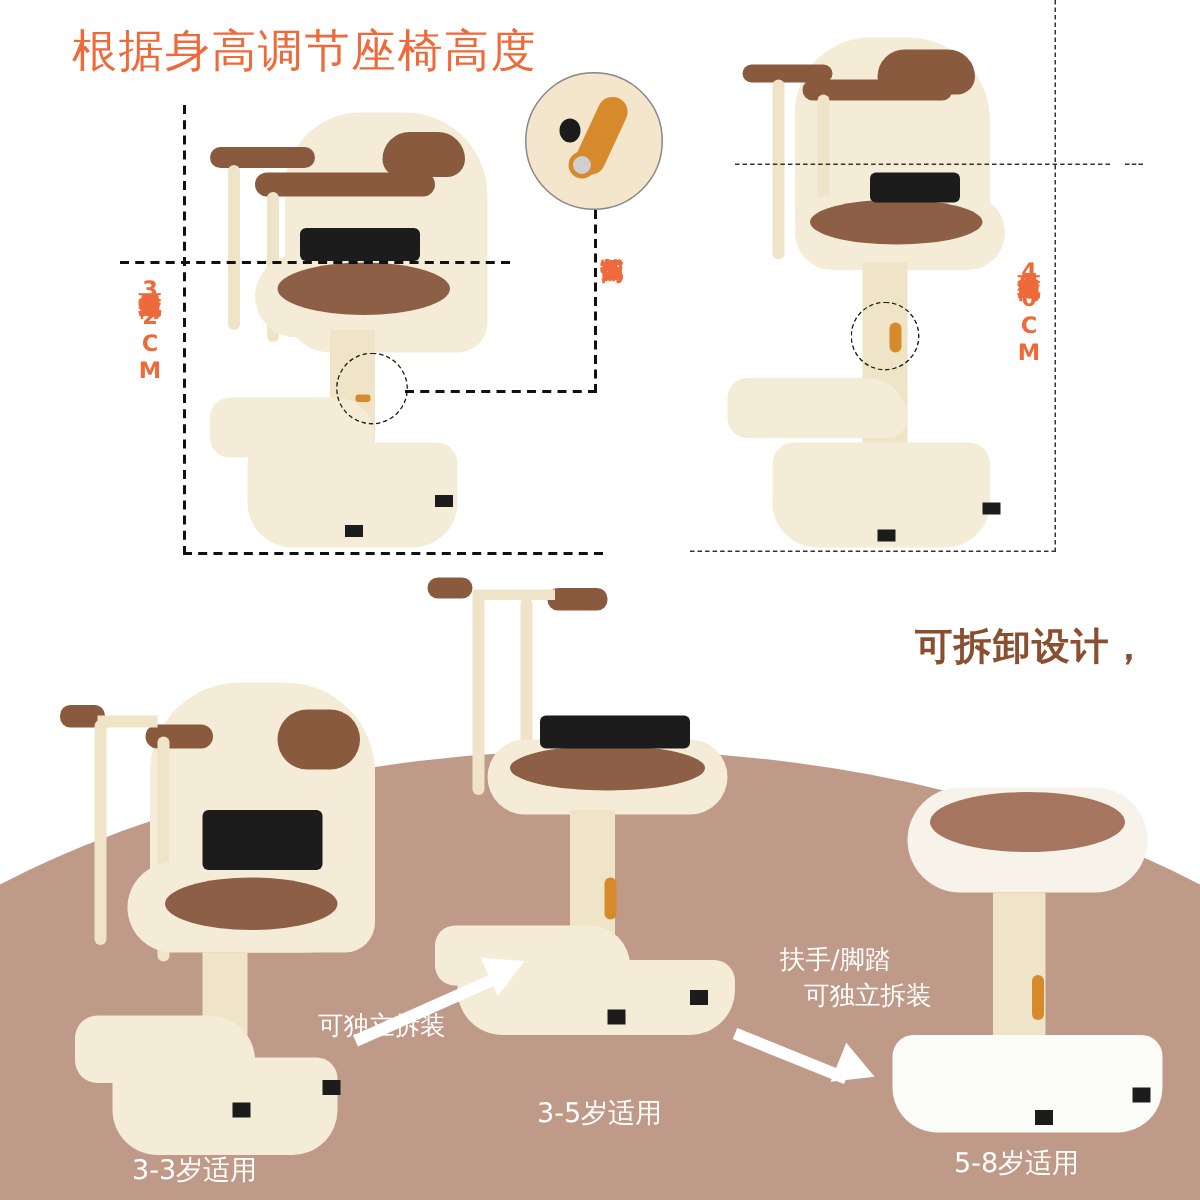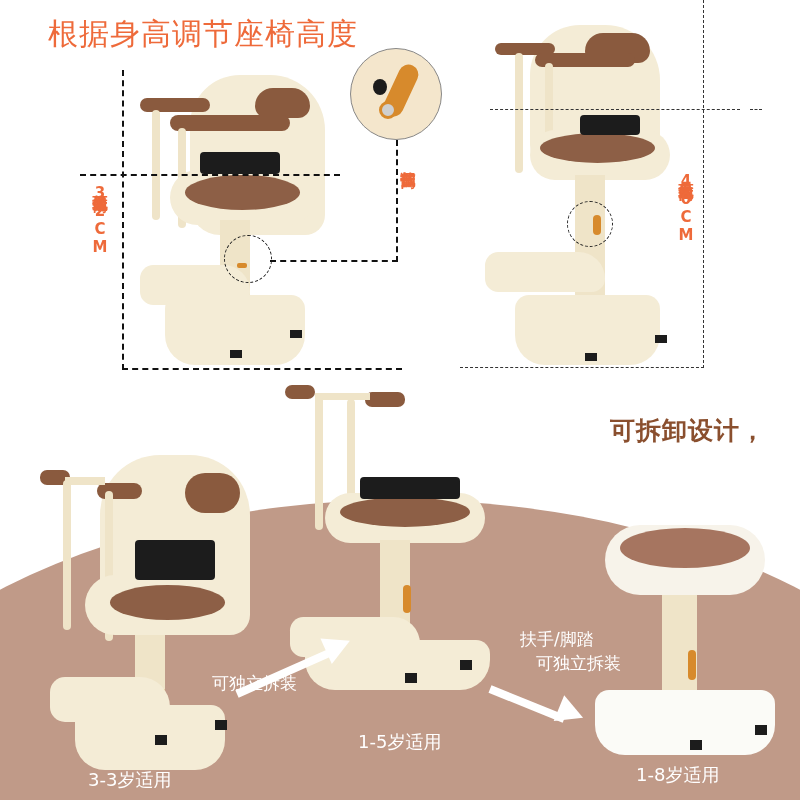--- a/index.html
+++ b/index.html
@@ -179,14 +179,14 @@
 <div class="abs" style="left:490px;top:685px;">
   <div class="abs arrow-shaft" style="left:0;top:0;width:80px;transform:rotate(22deg);"></div>
   <div class="abs arrow-head" style="left:68px;top:14px;transform:rotate(22deg);"></div>
 </div>
 
 <div class="abs white-label" style="left:212px;top:672px;">可独立拆装</div>
 <div class="abs white-label" style="left:520px;top:628px;">扶手/脚踏</div>
 <div class="abs white-label" style="left:536px;top:652px;">可独立拆装</div>
 
 <div class="abs age-label" style="left:88px;top:768px;">3-3岁适用</div>
-<div class="abs age-label" style="left:358px;top:730px;">1-5岁适用</div>
-<div class="abs age-label" style="left:636px;top:763px;">1-8岁适用</div>
+<div class="abs age-label" style="left:358px;top:730px;">3-5岁适用</div>
+<div class="abs age-label" style="left:636px;top:763px;">5-8岁适用</div>
 
 </body></html>

